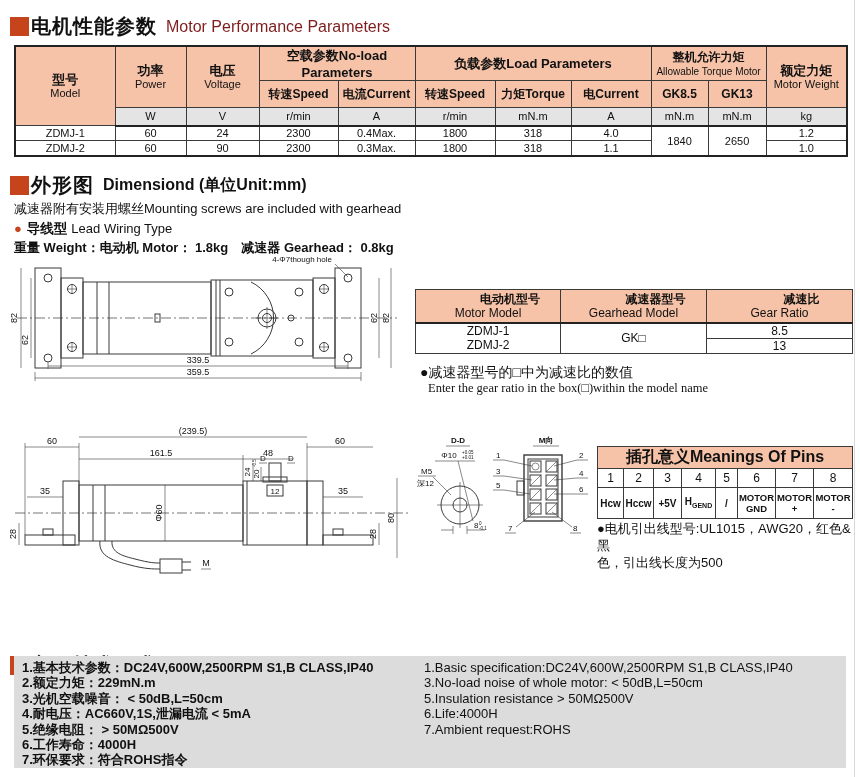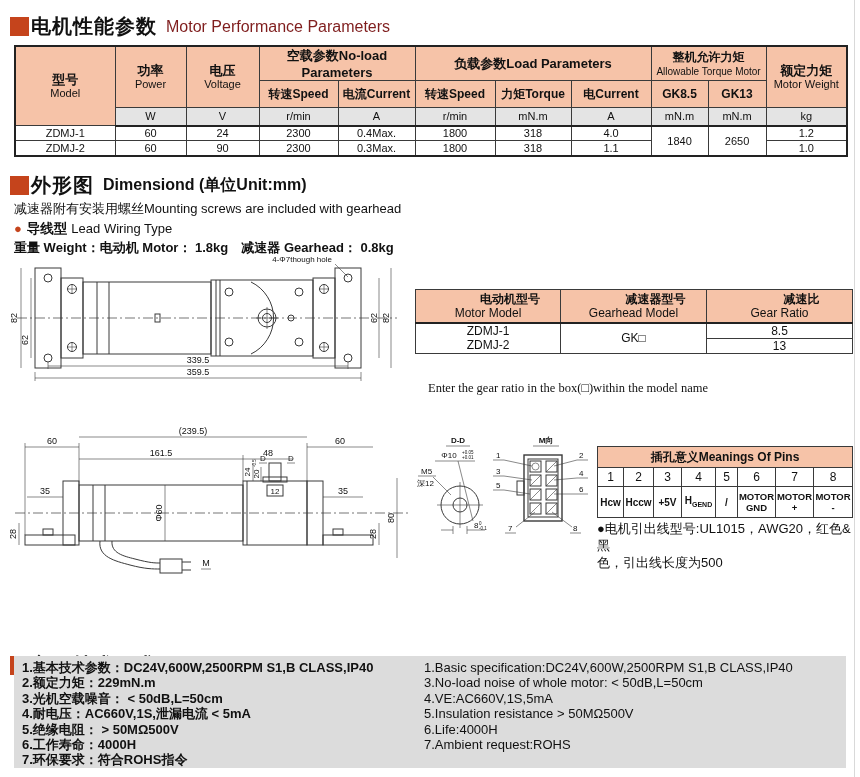--- a/index.html
+++ b/index.html
@@ -40,21 +40,21 @@
   .t2{position:absolute;left:415px;top:289px;width:437px;border:1.5px solid #222;}
   .t2 .hdr{border-bottom:2px solid #222;}
   .t2 .czh{font-size:12px;padding-left:44px;}
   .t2 .cen{font-size:12px;}
   .t2 .data-cell{font-size:12px;line-height:14px;}
   .gear-note-zh{position:absolute;left:420px;top:364px;font-size:14px;white-space:nowrap;}
   .gear-note-en{position:absolute;left:428px;top:381px;font-size:12.5px;white-space:nowrap;font-family:Liberation Serif, serif;}
 
   
   .t3{position:absolute;left:597px;top:446px;width:255px;border:1.5px solid #222;}
-  .t3 .title{font-size:12px;font-weight:600;height:20px;}
+  .t3 .title{font-size:16px;font-weight:600;height:20px;}
   .t3 .num td{font-size:12px;height:18px;}
   .t3 .mean td{font-size:10px;font-weight:600;height:30px;line-height:11px;}
   .t3 sub{font-size:7px;}
   .wire-note{position:absolute;left:597px;top:520px;width:258px;font-size:13px;line-height:17px;white-space:pre-line;}
 
   
   .panel{position:absolute;left:14px;top:656px;width:832px;height:112px;background:#dcdcdc;}
   .panel-col{position:absolute;top:4px;font-size:13px;line-height:15.4px;white-space:nowrap;}
   .panel-col.zh{left:8px;font-weight:600;}
   .panel-col.en{left:410px;font-weight:400;}
@@ -268,20 +268,21 @@
       <td class="data-cell pre" rowspan="2">ZDMJ-1
 ZDMJ-2</td>
       <td class="data-cell" rowspan="2">GK□</td>
       <td class="data-cell">8.5</td>
     </tr>
     <tr style="height:15px">
       <td class="data-cell">13</td>
     </tr>
   </tbody>
     </table>
+  <div class="gear-note-zh">●减速器型号的□中为减速比的数值</div>
   <div class="gear-note-en">Enter the gear ratio in the box(□)within the model name</div>
 
   <svg style="left:5px;top:423px;" width="415" height="160" viewBox="0 0 415 160">
     <line class="cline" x1="10" y1="90" x2="405" y2="90"></line>
 
     <rect x="20" y="112" width="50" height="10"></rect>
     <rect x="38" y="106" width="10" height="6"></rect>
     <rect x="58" y="58" width="16" height="64"></rect>
 
     <rect x="74" y="62" width="164" height="56"></rect>
@@ -475,19 +476,18 @@
       <div>2.额定力矩：229mN.m</div>
       <div>3.光机空载噪音： &lt; 50dB,L=50cm</div>
       <div>4.耐电压：AC660V,1S,泄漏电流 &lt; 5mA</div>
       <div>5.绝缘电阻： &gt; 50MΩ500V</div>
       <div>6.工作寿命：4000H</div>
       <div>7.环保要求：符合ROHS指令</div>
     </div>
     <div class="panel-col en">
       <div>1.Basic specification:DC24V,600W,2500RPM S1,B CLASS,IP40</div>
       <div>3.No-load noise of whole motor: &lt; 50dB,L=50cm</div>
-      <div>4.VE:AC660V,1S,5mA</div>
       <div>5.Insulation resistance &gt; 50MΩ500V</div>
       <div>6.Life:4000H</div>
       <div>7.Ambient request:ROHS</div>
     </div>
   </div>
 </div>
 
 </body></html>

